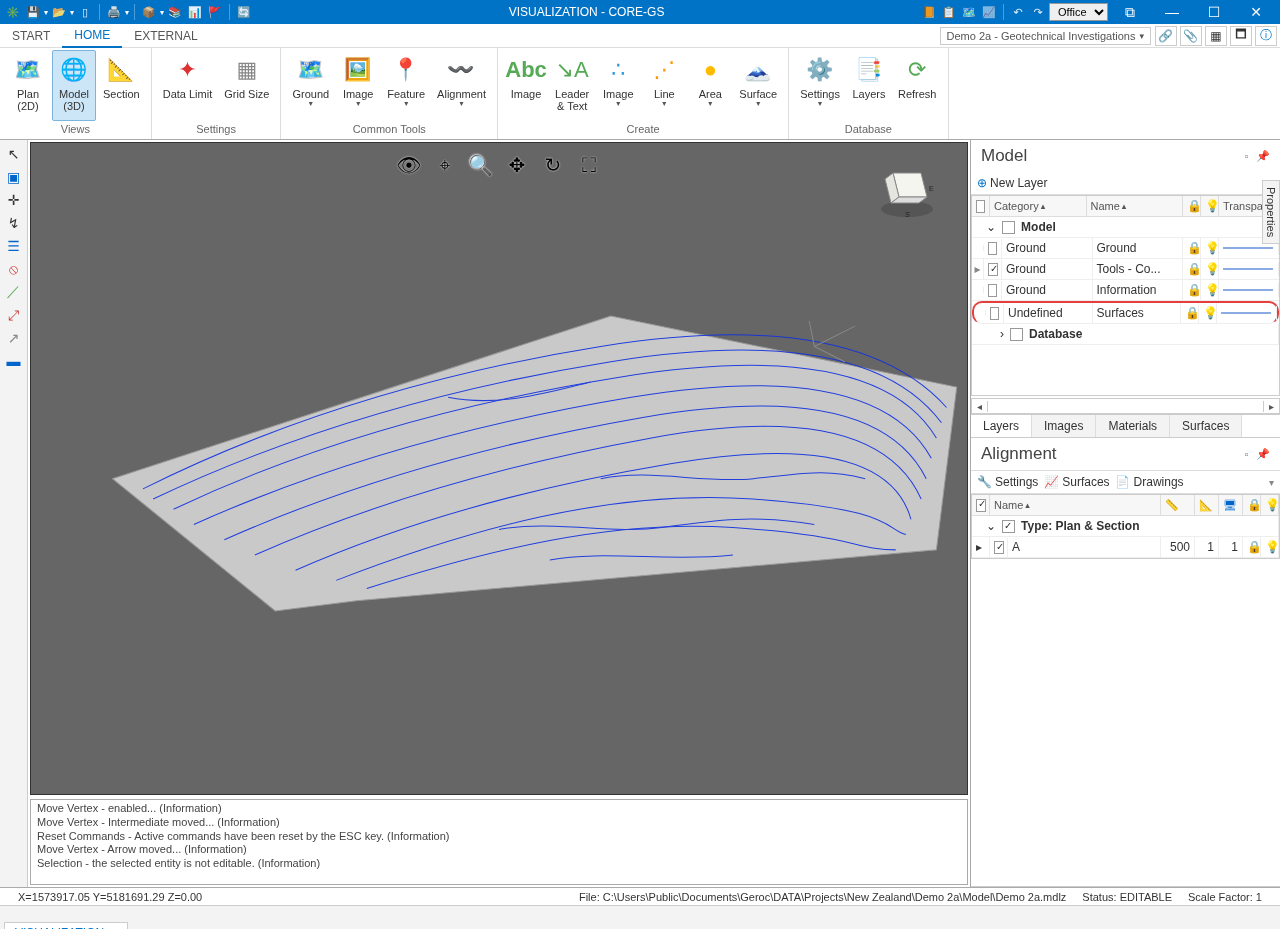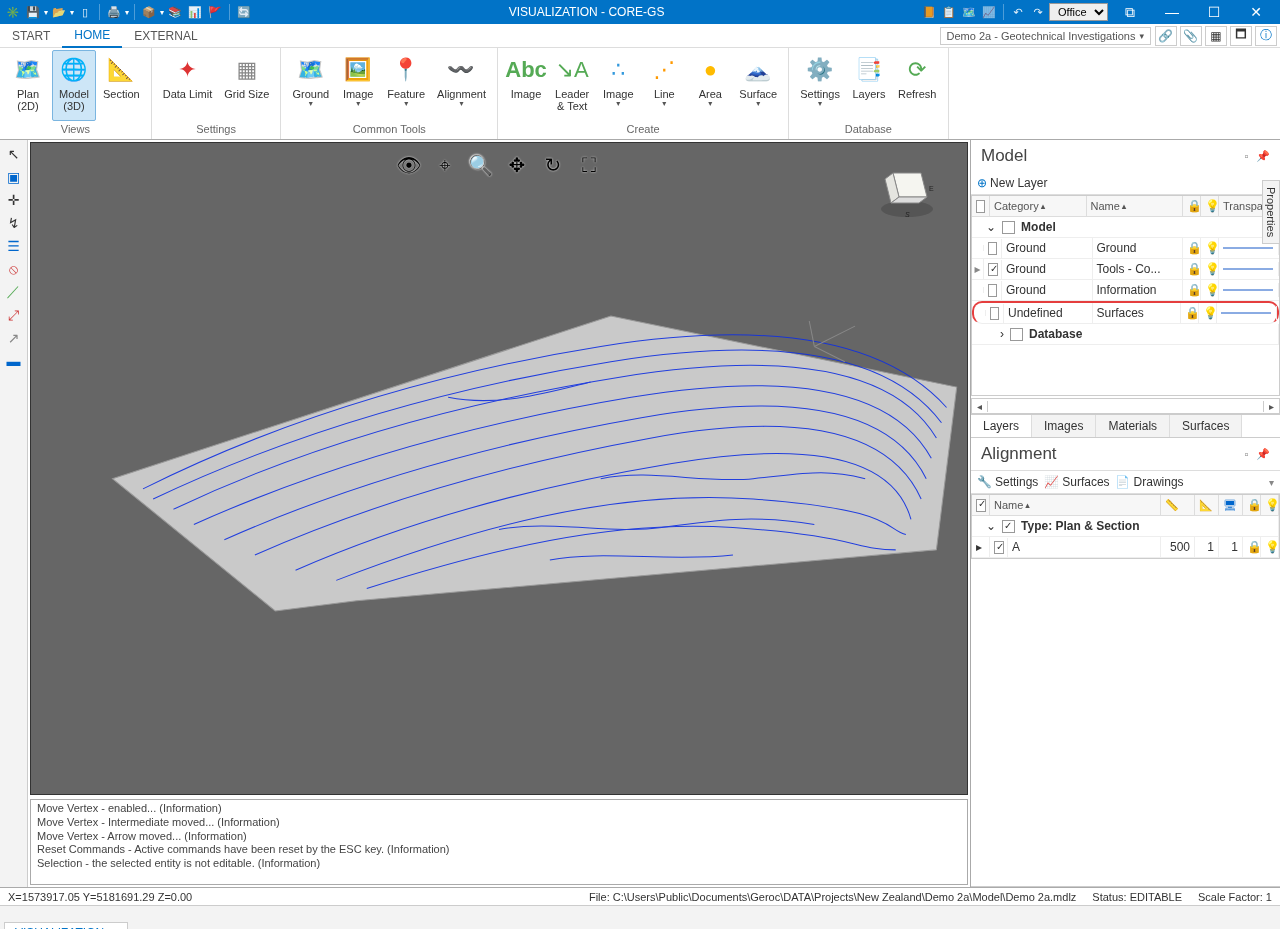--- a/index.html
+++ b/index.html
@@ -48,21 +48,21 @@
 .tree .cell{border-right:1px solid #eee;padding:3px 4px;display:flex;align-items:center;gap:3px}
 .tree .bold{font-weight:bold}
 .hl{border:2px solid #e53e3e;border-radius:10px}
 .panel-tabs{display:flex;border-top:1px solid #ccc;font-size:12px}
 .panel-tabs>div{padding:4px 12px;border-right:1px solid #ddd}
 .panel-tabs>div.act{background:#fff}
 .panel-tabs>div:not(.act){background:#f3f3f3}
 .hscroll{height:16px;border:1px solid #ccc;margin:2px 0 0 0;display:flex;align-items:center}
 .hscroll .ar{width:16px;text-align:center;font-size:10px;color:#555;border-right:1px solid #ccc}
 .hscroll .ar:last-child{border-left:1px solid #ccc;border-right:none}
-.status{height:18px;background:#fff;border-top:1px solid #aaa;display:flex;align-items:center;font-size:11px;padding:0 8px;gap:16px}
+.status{height:18px;background:#fff;border-top:1px solid #aaa;display:flex;align-items:center;font-size:11px;padding:0 18px;gap:16px}
 .status .sp{white-space:nowrap}
 .doctabs{height:38px;background:#f3f3f3;border-top:1px solid #ccc;display:flex;align-items:flex-end}
 .doctab{background:#fff;border:1px solid #ccc;border-bottom:none;padding:3px 10px;font-size:12px;color:#0173c7;display:flex;gap:6px;align-items:center;margin-left:4px}
 .chk{width:13px;height:13px;border:1px solid #999;background:#fff;display:inline-block}
 .chk.on::after{content:"✓";font-size:10px;position:relative;top:-3px;left:1px;color:#333}
 .lock{color:#888;font-size:12px}
 .bulb{color:#f5b301;font-size:12px}
 svg{display:block}
 </style>
 </head>
@@ -286,22 +286,22 @@
         <g stroke="#888" stroke-width="1">
           <line x1="760" y1="200" x2="800" y2="180"></line>
             <line x1="760" y1="200" x2="790" y2="215"></line>
             <line x1="760" y1="200" x2="755" y2="175"></line>
         </g>
       </svg>
     </div>
     <div class="log">
       <div>Move Vertex - enabled... (Information)</div>
       <div>Move Vertex - Intermediate moved... (Information)</div>
+      <div>Reset Commands - Active commands have been reset by the ESC key. (Information)</div>
       <div>Move Vertex - Arrow moved... (Information)</div>
-      <div>Reset Commands - Active commands have been reset by the ESC key. (Information)</div>
       <div>Selection - the selected entity is not editable. (Information)</div>
     </div>
   </div>
 
   <div class="right-panel">
     <div class="panel" style="flex:0 0 auto">
       <div class="panel-head">
         <span>Model</span>
         <span class="phc">
             <span>▫</span>

